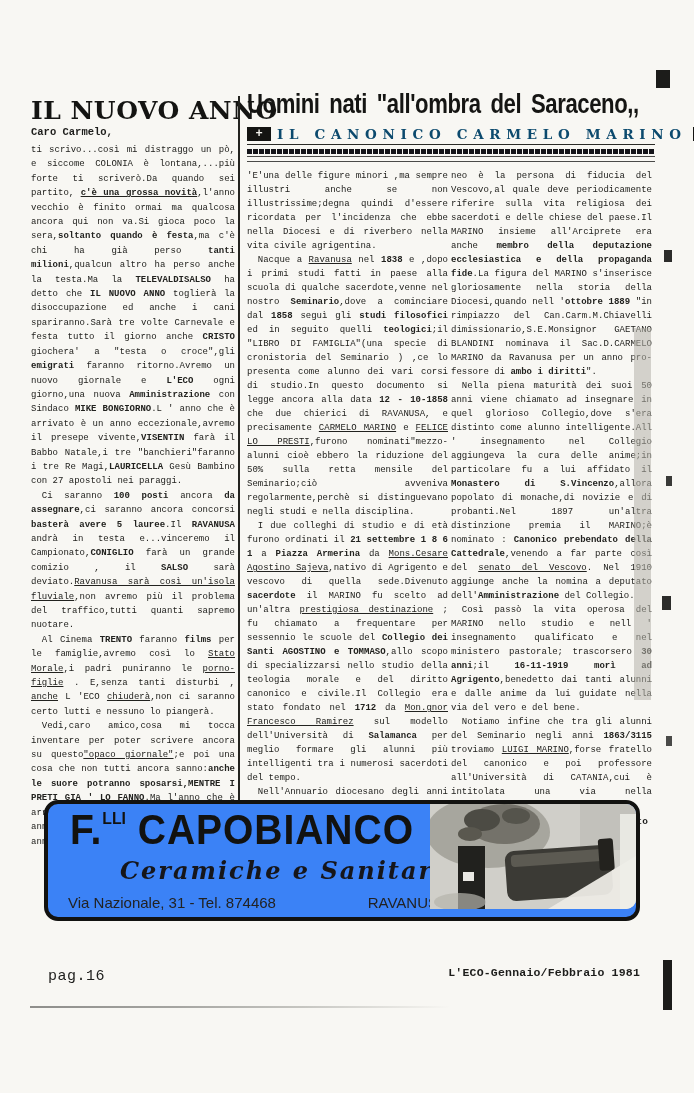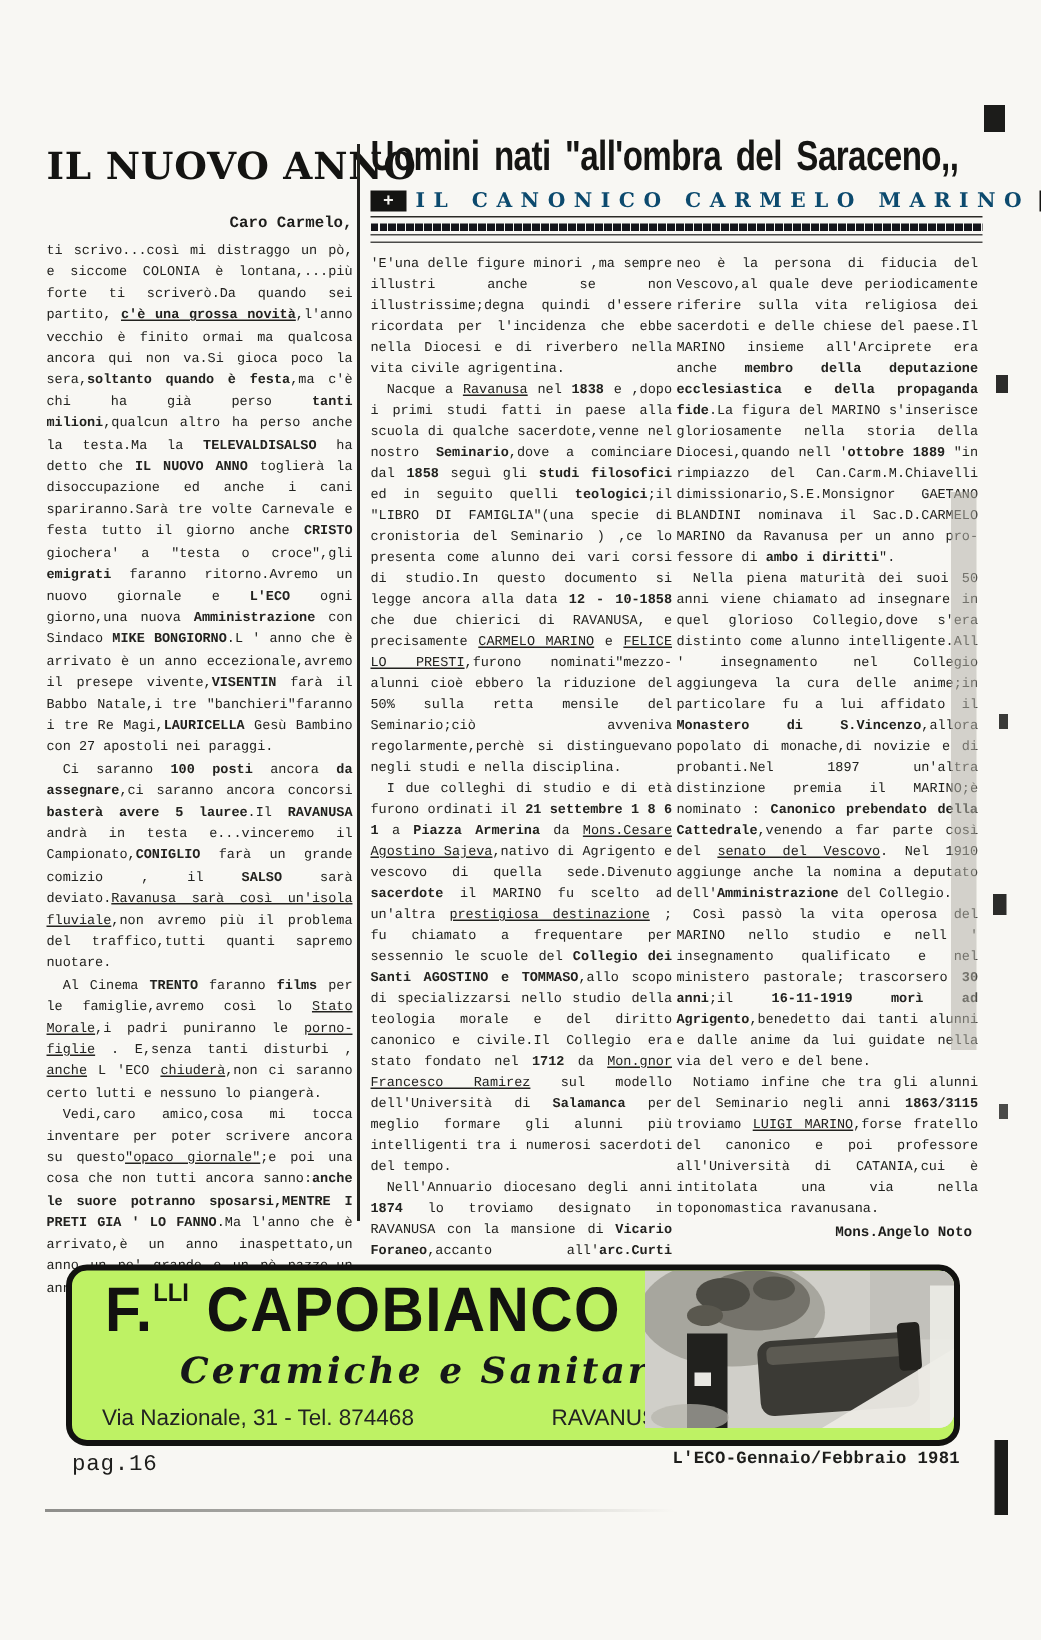--- a/index.html
+++ b/index.html
@@ -7,21 +7,21 @@
     width:694px;height:1093px;position:relative;overflow:hidden;
     background:#f8f7f3;color:#1d1d1b;
     font-family:"Liberation Mono", monospace;
   }
   
   .left-col{position:absolute;left:31px;top:98px;width:204px;}
   .left-title{
     font-family:"DejaVu Serif", serif;font-weight:900;font-size:25px;
     letter-spacing:.5px;color:#141412;line-height:1;white-space:nowrap;
   }
-  .salutation{font-weight:bold;font-size:10.5px;text-align:right;margin:20px 0 5px;}
+  .salutation{font-weight:bold;font-size:10.5px;text-align:left;margin:3px 0 5px;}
   .coltext{font-size:9px;line-height:14.4px;text-align:justify;color:#22221f;}
   .coltext p{margin:0;}
   .coltext p + p{text-indent:2ch;}
   .coltext .b{font-weight:bold;}
   .coltext .u{text-decoration:underline;text-underline-offset:1px;}
   
   .vrule{position:absolute;left:238px;top:96px;width:2px;height:718px;background:#23231f;}
   
   .main-art{position:absolute;left:247px;top:88px;width:414px;}
   .headline-wrap{height:36px;overflow:visible;}
@@ -45,22 +45,22 @@
   }
   .rule1{height:5px;margin-top:4px;width:408px;
     background:repeating-linear-gradient(90deg,#15151a 0 5px,#f8f7f3 5px 6px);}
   .rule2{height:4px;margin-top:2px;width:408px;
     border-top:1px solid #4a4a48;border-bottom:1px solid #4a4a48;}
   .main-cols{display:flex;gap:3px;margin-top:7px;}
   .main-cols .coltext{width:201px;line-height:14px;}
   .sig{font-weight:bold;font-size:9.5px;text-align:right;margin-top:3px;padding-right:4px;}
   
   .ad-box{
-    position:absolute;left:44px;top:843px;width:588px;height:113px;
-    border:4px solid #121210;border-radius:14px;background:#bef264;
+    position:absolute;left:44px;top:800px;width:588px;height:113px;
+    border:4px solid #121210;border-radius:14px;background:#3b82f6;
   }
   .ad-brand{
     position:absolute;left:22px;top:2px;
     font-family:"Liberation Sans", sans-serif;font-weight:bold;font-size:42px;
     letter-spacing:1px;color:#121210;white-space:nowrap;transform:scaleX(.93);transform-origin:left top;
   }
   .ad-brand sup{font-size:17px;vertical-align:20px;letter-spacing:0;}
   .ad-tagline{
     position:absolute;left:72px;top:52px;
     font-family:"DejaVu Serif", serif;font-style:italic;font-weight:bold;

